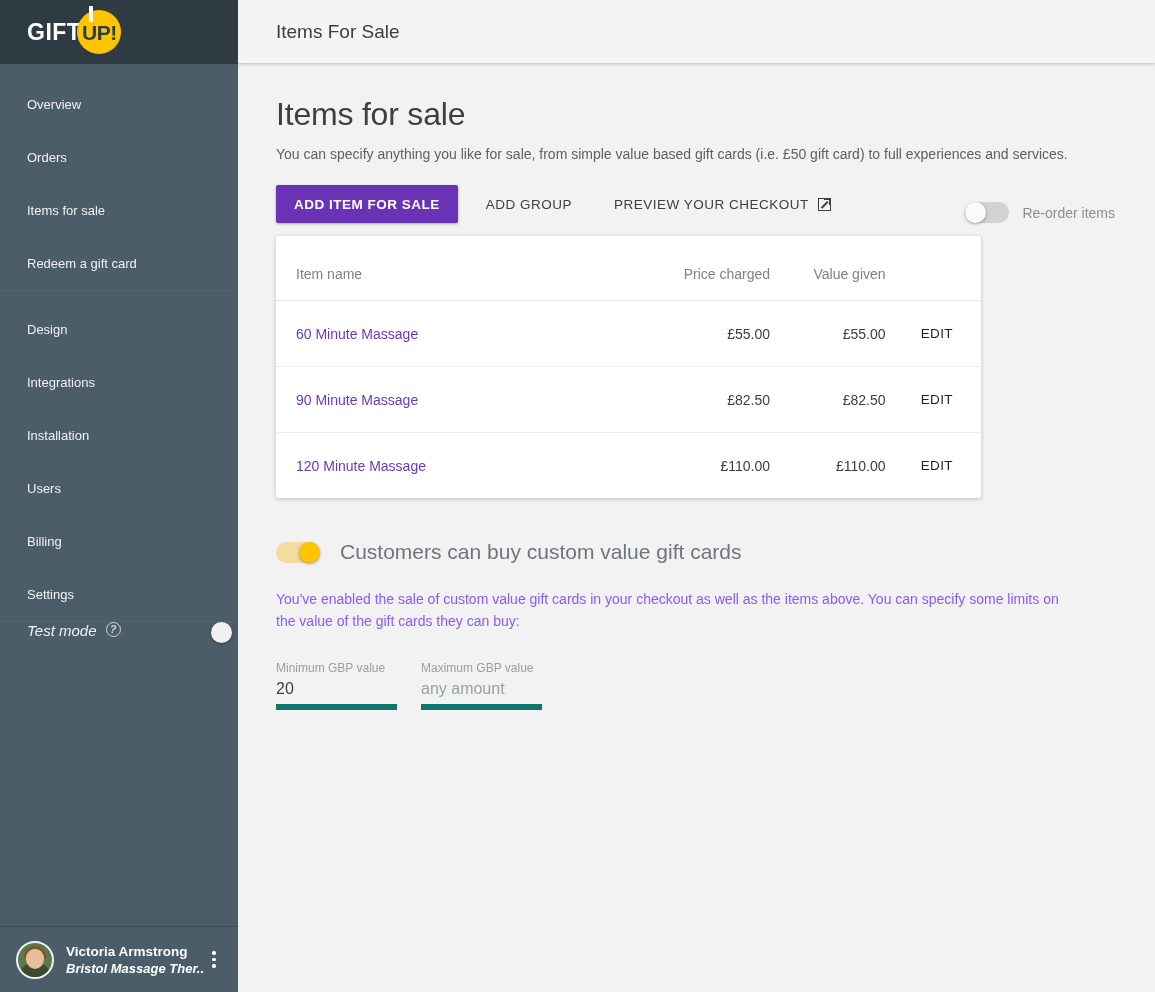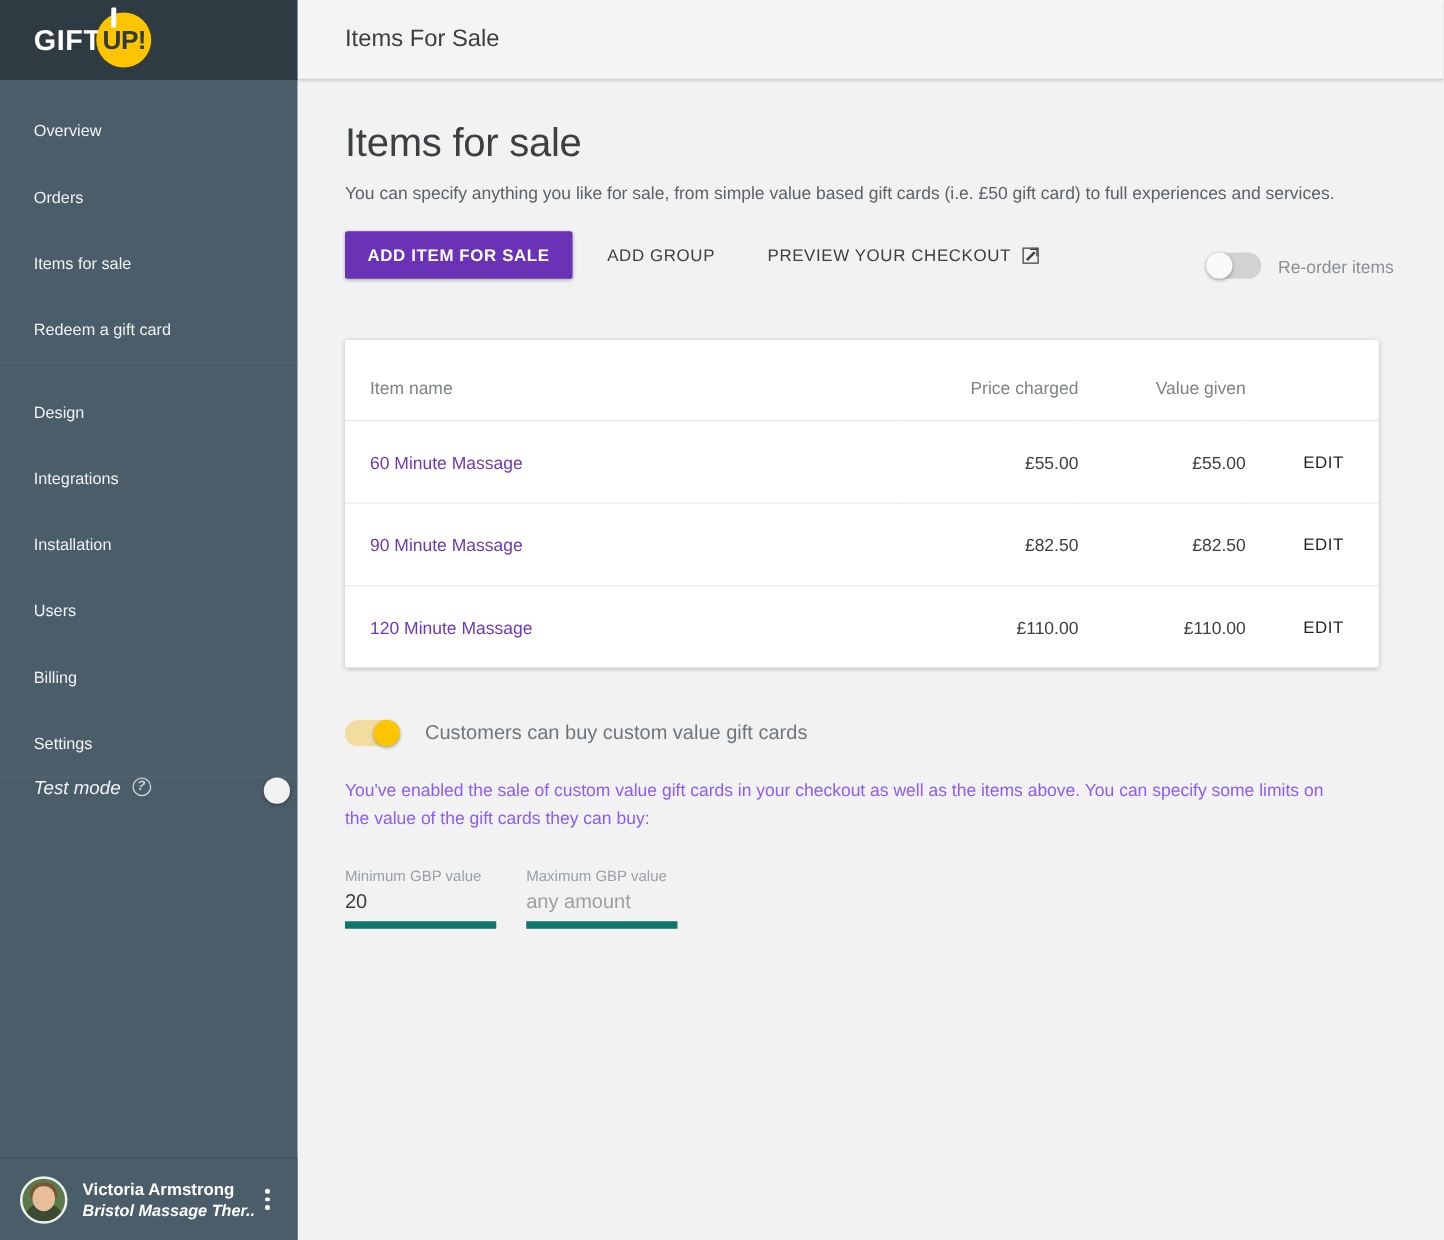--- a/index.html
+++ b/index.html
@@ -311,24 +311,24 @@
   }
   .toggle-light { background: #d2d2d2; }
   .toggle-light .knob { background: #fafafa; left: 0; }
   .reorder-label {
     font-size: 14px;
     color: #8a8f94;
   }
 
   .card {
     background: #ffffff;
-    margin-top: 49px;
+    margin-top: 13px;
     box-shadow: 0 1px 4px rgba(0,0,0,0.22);
     border-radius: 2px;
-    width: 827px;
+    width: 705px;
   }
   table { width: 100%; border-collapse: collapse; }
   thead th {
     font-size: 14px;
     font-weight: normal;
     color: #7d8286;
     text-align: left;
     padding: 30px 0 18px 0;
   }
   thead th.num { text-align: right; }
@@ -364,21 +364,21 @@
 
   .custom-section { margin-top: 42px; }
   .custom-head {
     display: flex;
     align-items: center;
     gap: 20px;
   }
   .toggle-on { background: #f3dca0; }
   .toggle-on .knob { background: #fdc500; left: 23px; }
   .custom-title {
-    font-size: 16px;
+    font-size: 21px;
     color: #6e757b;
     font-weight: normal;
   }
   .custom-desc {
     margin-top: 25px;
     font-size: 14px;
     color: #8b5cf6;
     line-height: 1.55;
     max-width: 790px;
   }

